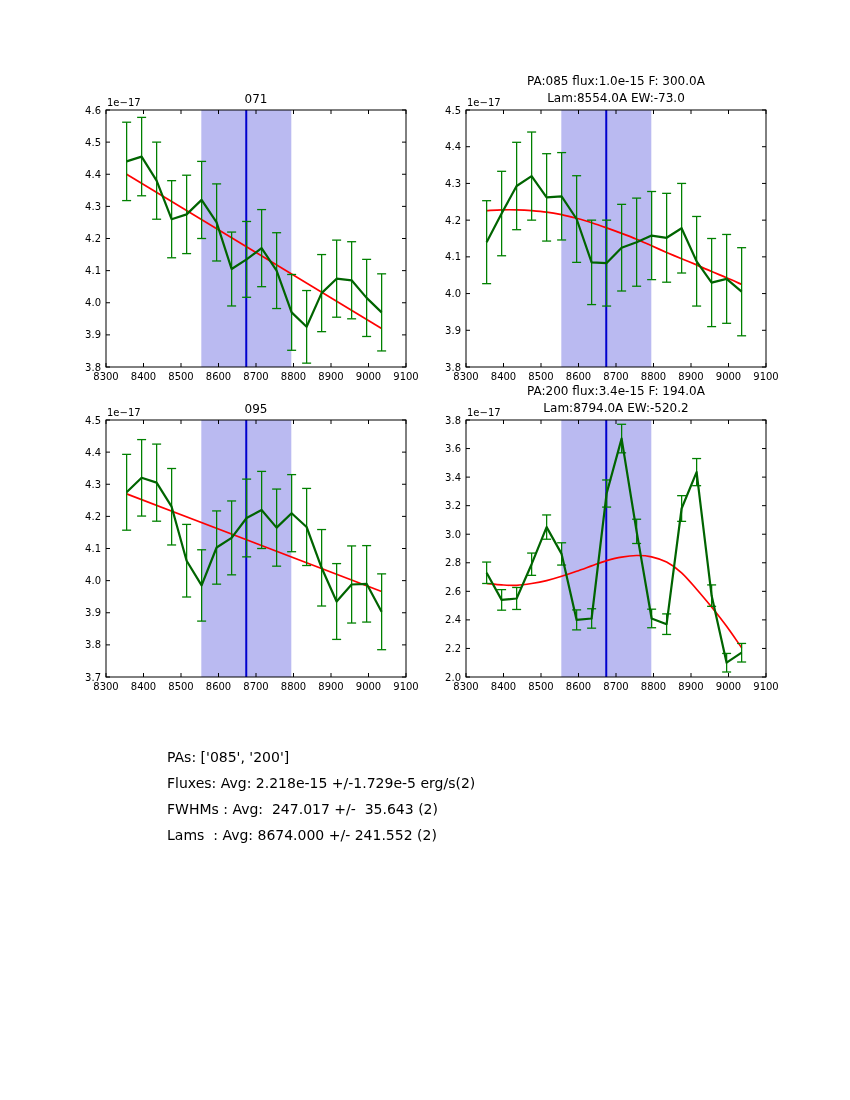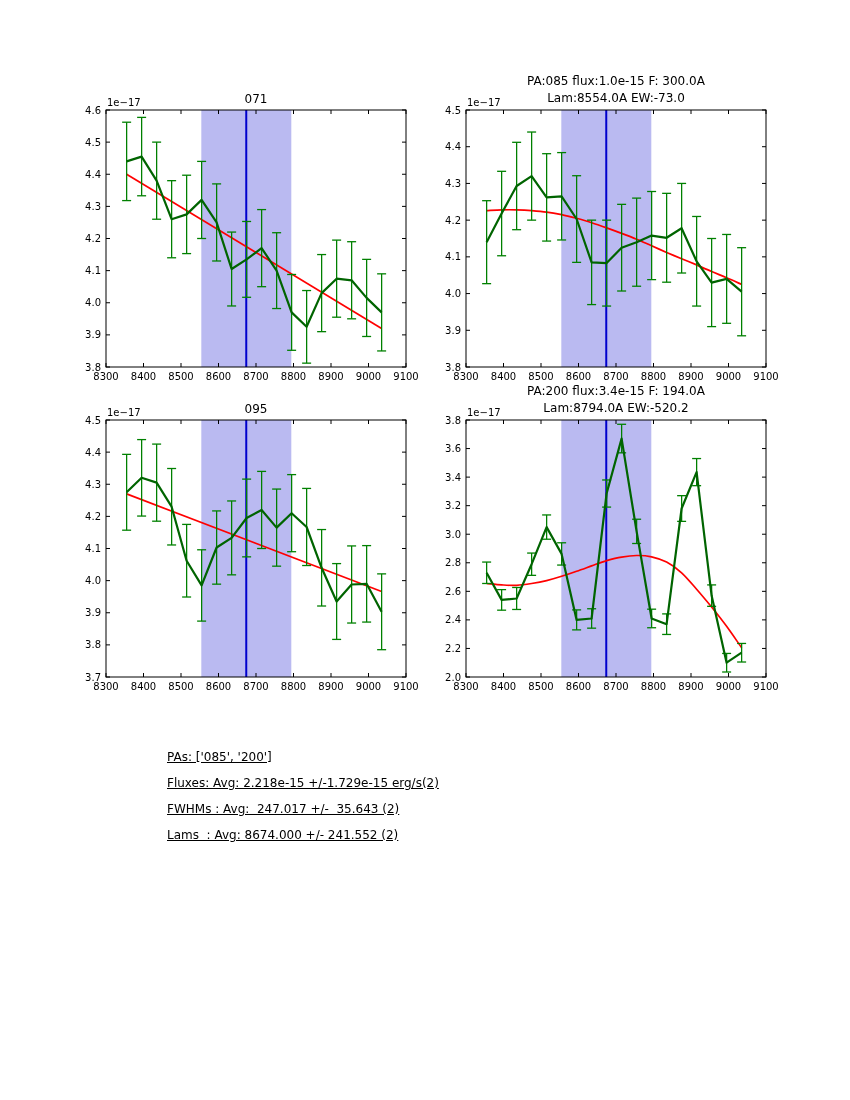--- a/index.html
+++ b/index.html
@@ -1,19 +1,19 @@
 <!DOCTYPE html>
 <html><head>
 <meta charset="utf-8">
 <style>
   html,body{margin:0;padding:0;background:#ffffff;}
   body{width:850px;height:1100px;font-family:"DejaVu Sans",sans-serif;}
   .screen{position:relative;width:850px;height:1100px;background:#ffffff;overflow:hidden;}
   #plots-svg{position:absolute;left:0;top:0;display:block;}
-  .stats{position:absolute;left:167px;top:744px;color:#000000;font-size:12px;line-height:26px;text-decoration:underline;}
+  .stats{position:absolute;left:167px;top:744px;color:#000000;font-size:14px;line-height:26px;}
   .stats .stat-line{height:26px;white-space:pre;}
   svg text{fill:#000000;}
 </style>
 </head>
 <body>
 
 <div class="screen">
   <svg id="plots-svg" width="850" height="730" viewBox="0 0 850 730">
       <g>
         <rect x="201.3" y="110" width="90.0" height="257" fill="rgba(0,0,204,0.27)"></rect>
@@ -497,17 +497,17 @@
         <text x="461" y="480.6111111111111" font-size="10" text-anchor="end" font-family="&quot;DejaVu Sans&quot;, sans-serif">3.4</text>
         <text x="461" y="452.05555555555554" font-size="10" text-anchor="end" font-family="&quot;DejaVu Sans&quot;, sans-serif">3.6</text>
         <text x="461" y="423.5" font-size="10" text-anchor="end" font-family="&quot;DejaVu Sans&quot;, sans-serif">3.8</text>
         <text x="467" y="416" font-size="10" text-anchor="start" font-family="&quot;DejaVu Sans&quot;, sans-serif">1e−17</text>
         <text x="616" y="395" font-size="12" text-anchor="middle" font-family="&quot;DejaVu Sans&quot;, sans-serif">PA:200 flux:3.4e-15 F: 194.0A</text>
         <text x="616" y="412" font-size="12" text-anchor="middle" font-family="&quot;DejaVu Sans&quot;, sans-serif">Lam:8794.0A EW:-520.2</text>
       </g>
     </svg>
   <div class="stats">
     <div class="stat-line">PAs: ['085', '200']</div>
-    <div class="stat-line">Fluxes: Avg: 2.218e-15 +/-1.729e-15 erg/s(2)</div>
+    <div class="stat-line">Fluxes: Avg: 2.218e-15 +/-1.729e-5 erg/s(2)</div>
     <div class="stat-line">FWHMs : Avg:  247.017 +/-  35.643 (2)</div>
     <div class="stat-line">Lams  : Avg: 8674.000 +/- 241.552 (2)</div>
   </div>
 </div>
 
 </body></html>

